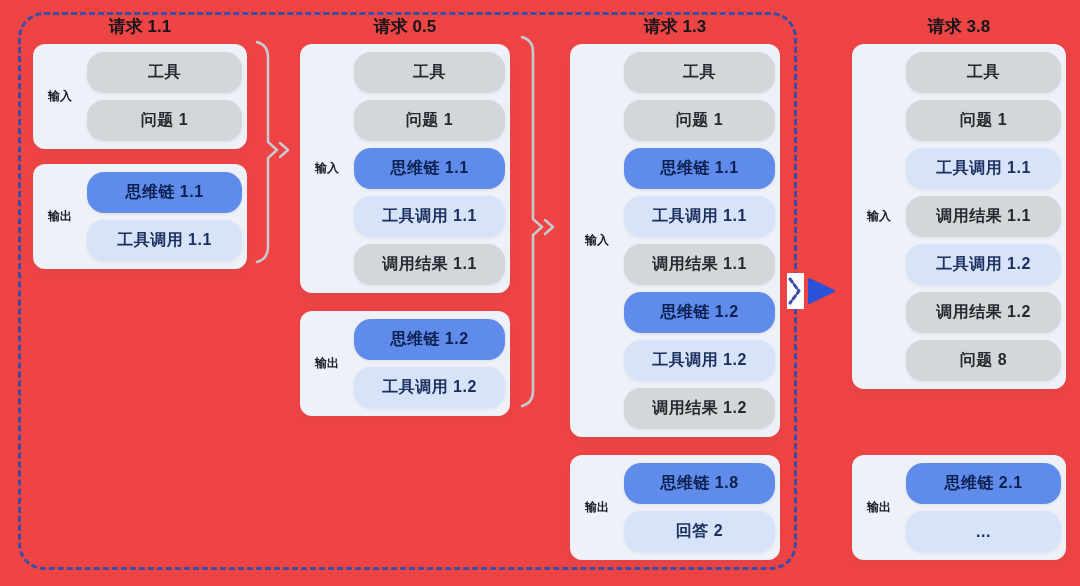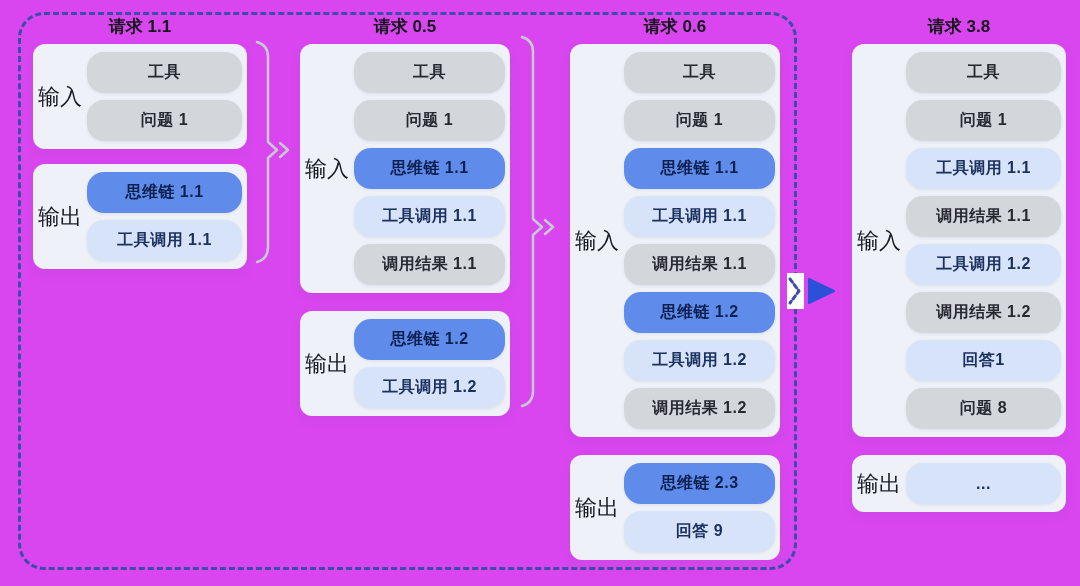--- a/index.html
+++ b/index.html
@@ -1,26 +1,26 @@
 <!DOCTYPE html>
 <html><head>
 <meta charset="utf-8">
 <style>
   html,body{margin:0;padding:0;background:#ffffff;}
   body{font-family:"Liberation Sans","DejaVu Sans",sans-serif;}
-  .canvas{position:relative;width:1080px;height:586px;background:#d946ef;overflow:hidden;}
+  .canvas{position:relative;width:1080px;height:586px;background:#ef4444;overflow:hidden;}
   .frame{position:absolute;left:18px;top:12px;width:779px;height:558px;box-sizing:border-box;
          border:3px dashed #3c4ca8;border-radius:26px;}
   .overlay{position:absolute;left:0;top:0;width:1080px;height:586px;pointer-events:none;}
   .col{position:absolute;top:16px;}
   .title{text-align:center;font-size:17px;font-weight:700;color:#14161a;height:22px;line-height:22px;}
   .group{position:absolute;left:0;right:0;display:flex;align-items:stretch;
          background:#eef1f7;border-radius:12px;box-shadow:0 5px 14px rgba(50,70,110,0.06);}
   .glabel{flex:0 0 54px;display:flex;align-items:center;justify-content:center;
-          font-weight:400;font-size:22px;color:#171a21;}
+          font-weight:700;font-size:12px;color:#171a21;}
   .items{flex:1;display:flex;flex-direction:column;gap:7px;padding:8px 5px 8px 0;}
   .box{height:41px;border-radius:17px;display:flex;align-items:center;justify-content:center;
        font-size:16px;font-weight:700;letter-spacing:.5px;box-shadow:0 1px 3px rgba(50,70,110,0.10);}
   .box.gray{background:#d3d6db;color:#26292f;}
   .box.blue{background:#5f8ceb;color:#0d2150;}
   .box.light{background:#d6e3f9;color:#1d3160;}
 </style>
 </head>
 <body>
 
@@ -61,61 +61,61 @@
     <div class="group" style="top:295px;">
       <div class="glabel">输出</div>
       <div class="items">
         <div class="box blue">思维链 1.2</div>
         <div class="box light">工具调用 1.2</div>
       </div>
     </div>
   </div>
 
   <div class="col" style="left:570px;width:210px;">
-    <div class="title">请求 0.6</div>
+    <div class="title">请求 1.3</div>
     <div class="group" style="top:28px;">
       <div class="glabel">输入</div>
       <div class="items">
         <div class="box gray">工具</div>
         <div class="box gray">问题 1</div>
         <div class="box blue">思维链 1.1</div>
         <div class="box light">工具调用 1.1</div>
         <div class="box gray">调用结果 1.1</div>
         <div class="box blue">思维链 1.2</div>
         <div class="box light">工具调用 1.2</div>
         <div class="box gray">调用结果 1.2</div>
       </div>
     </div>
     <div class="group" style="top:439px;">
       <div class="glabel">输出</div>
       <div class="items">
-        <div class="box blue">思维链 2.3</div>
-        <div class="box light">回答 9</div>
+        <div class="box blue">思维链 1.8</div>
+        <div class="box light">回答 2</div>
       </div>
     </div>
   </div>
 
   <div class="col" style="left:852px;width:214px;">
     <div class="title">请求 3.8</div>
     <div class="group" style="top:28px;">
       <div class="glabel">输入</div>
       <div class="items">
         <div class="box gray">工具</div>
         <div class="box gray">问题 1</div>
         <div class="box light">工具调用 1.1</div>
         <div class="box gray">调用结果 1.1</div>
         <div class="box light">工具调用 1.2</div>
         <div class="box gray">调用结果 1.2</div>
-        <div class="box light">回答1</div>
         <div class="box gray">问题 8</div>
       </div>
     </div>
     <div class="group" style="top:439px;">
       <div class="glabel">输出</div>
       <div class="items">
+        <div class="box blue">思维链 2.1</div>
         <div class="box light">...</div>
       </div>
     </div>
   </div>
 
   <svg class="overlay" viewBox="0 0 1080 586">
     <g fill="none" stroke="#c7cad0" stroke-width="2.5" stroke-linecap="round" stroke-linejoin="round">
       <path d="M 257 42 Q 268 45 268 57 L 268 142 L 277 150 L 268 158 L 268 247 Q 268 259 257 262"></path>
       <polyline points="280,143 288,150 280,157"></polyline>
     </g>

